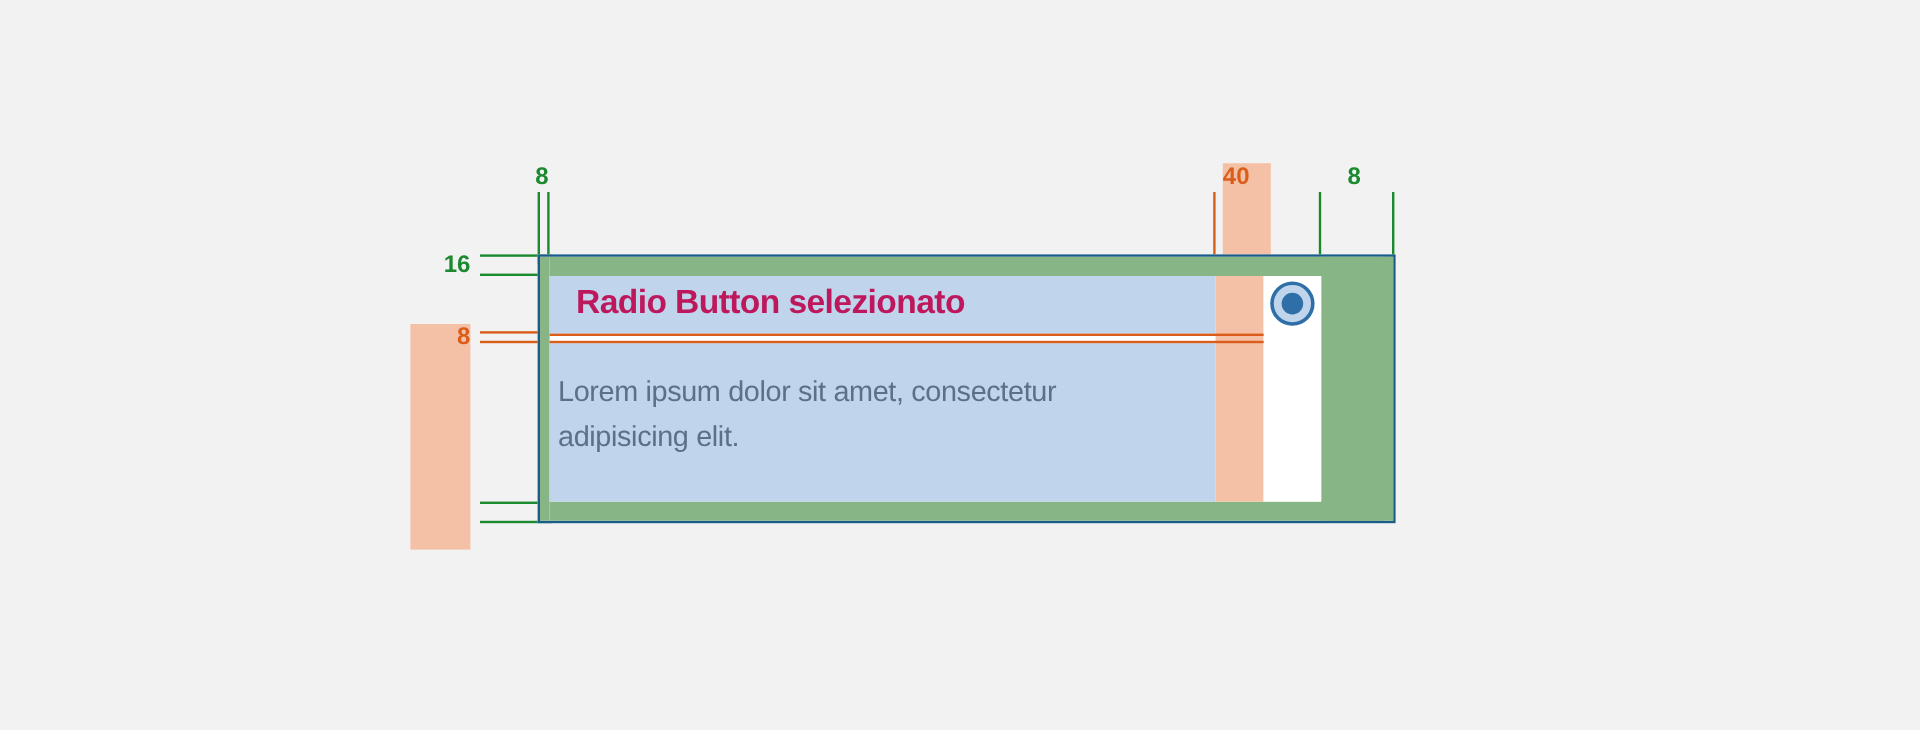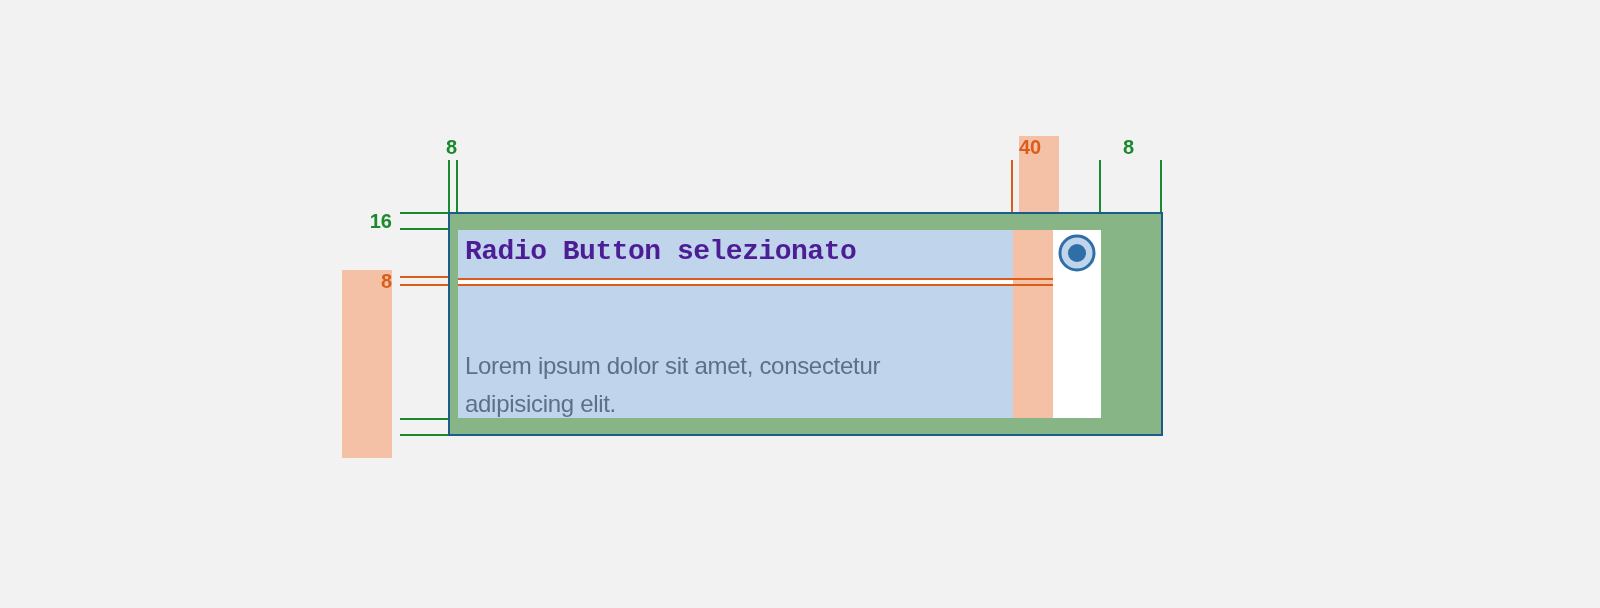--- a/index.html
+++ b/index.html
@@ -16,22 +16,22 @@
   
   .blue-top{position:absolute;left:8px;top:16px;width:555px;height:48px;background:#c0d4ec;}
   .blue-bottom{position:absolute;left:8px;top:72px;width:555px;height:132px;background:#c0d4ec;}
   
   .orange{position:absolute;left:563px;top:16px;width:40px;height:188px;background:#f5c1a6;}
   
   .hsep{position:absolute;left:8px;top:64px;width:595px;height:8px;border-top:2px solid #da5d1a;border-bottom:2px solid #da5d1a;box-sizing:border-box;}
   
   .radio-strip{position:absolute;left:603px;top:16px;width:48px;height:188px;background:#fff;}
   
-  .title{position:absolute;left:15px;top:22px;font-size:28px;font-weight:600;color:#4c1d95;letter-spacing:-0.5px;font-family:Liberation Mono, monospace;}
-  .desc{position:absolute;left:15px;top:94px;width:530px;font-size:24px;color:#5b7186;line-height:1.6;letter-spacing:-0.3px;margin-top:39px;}
+  .title{position:absolute;left:30px;top:22px;font-size:28px;font-weight:600;color:#be185d;letter-spacing:-0.5px;}
+  .desc{position:absolute;left:15px;top:94px;width:530px;font-size:24px;color:#5b7186;line-height:1.6;letter-spacing:-0.3px;}
   
   .radio{position:absolute;left:608px;top:20px;width:38px;height:38px;}
   
   .gline{position:absolute;background:#1b8a2f;}
   .oline{position:absolute;background:#da5d1a;}
   
   .lbl{position:absolute;font-size:20px;font-weight:700;}
   .lbl.green{color:#1b8a2f;}
   .lbl.orange{color:#da5d1a;}
 </style>

